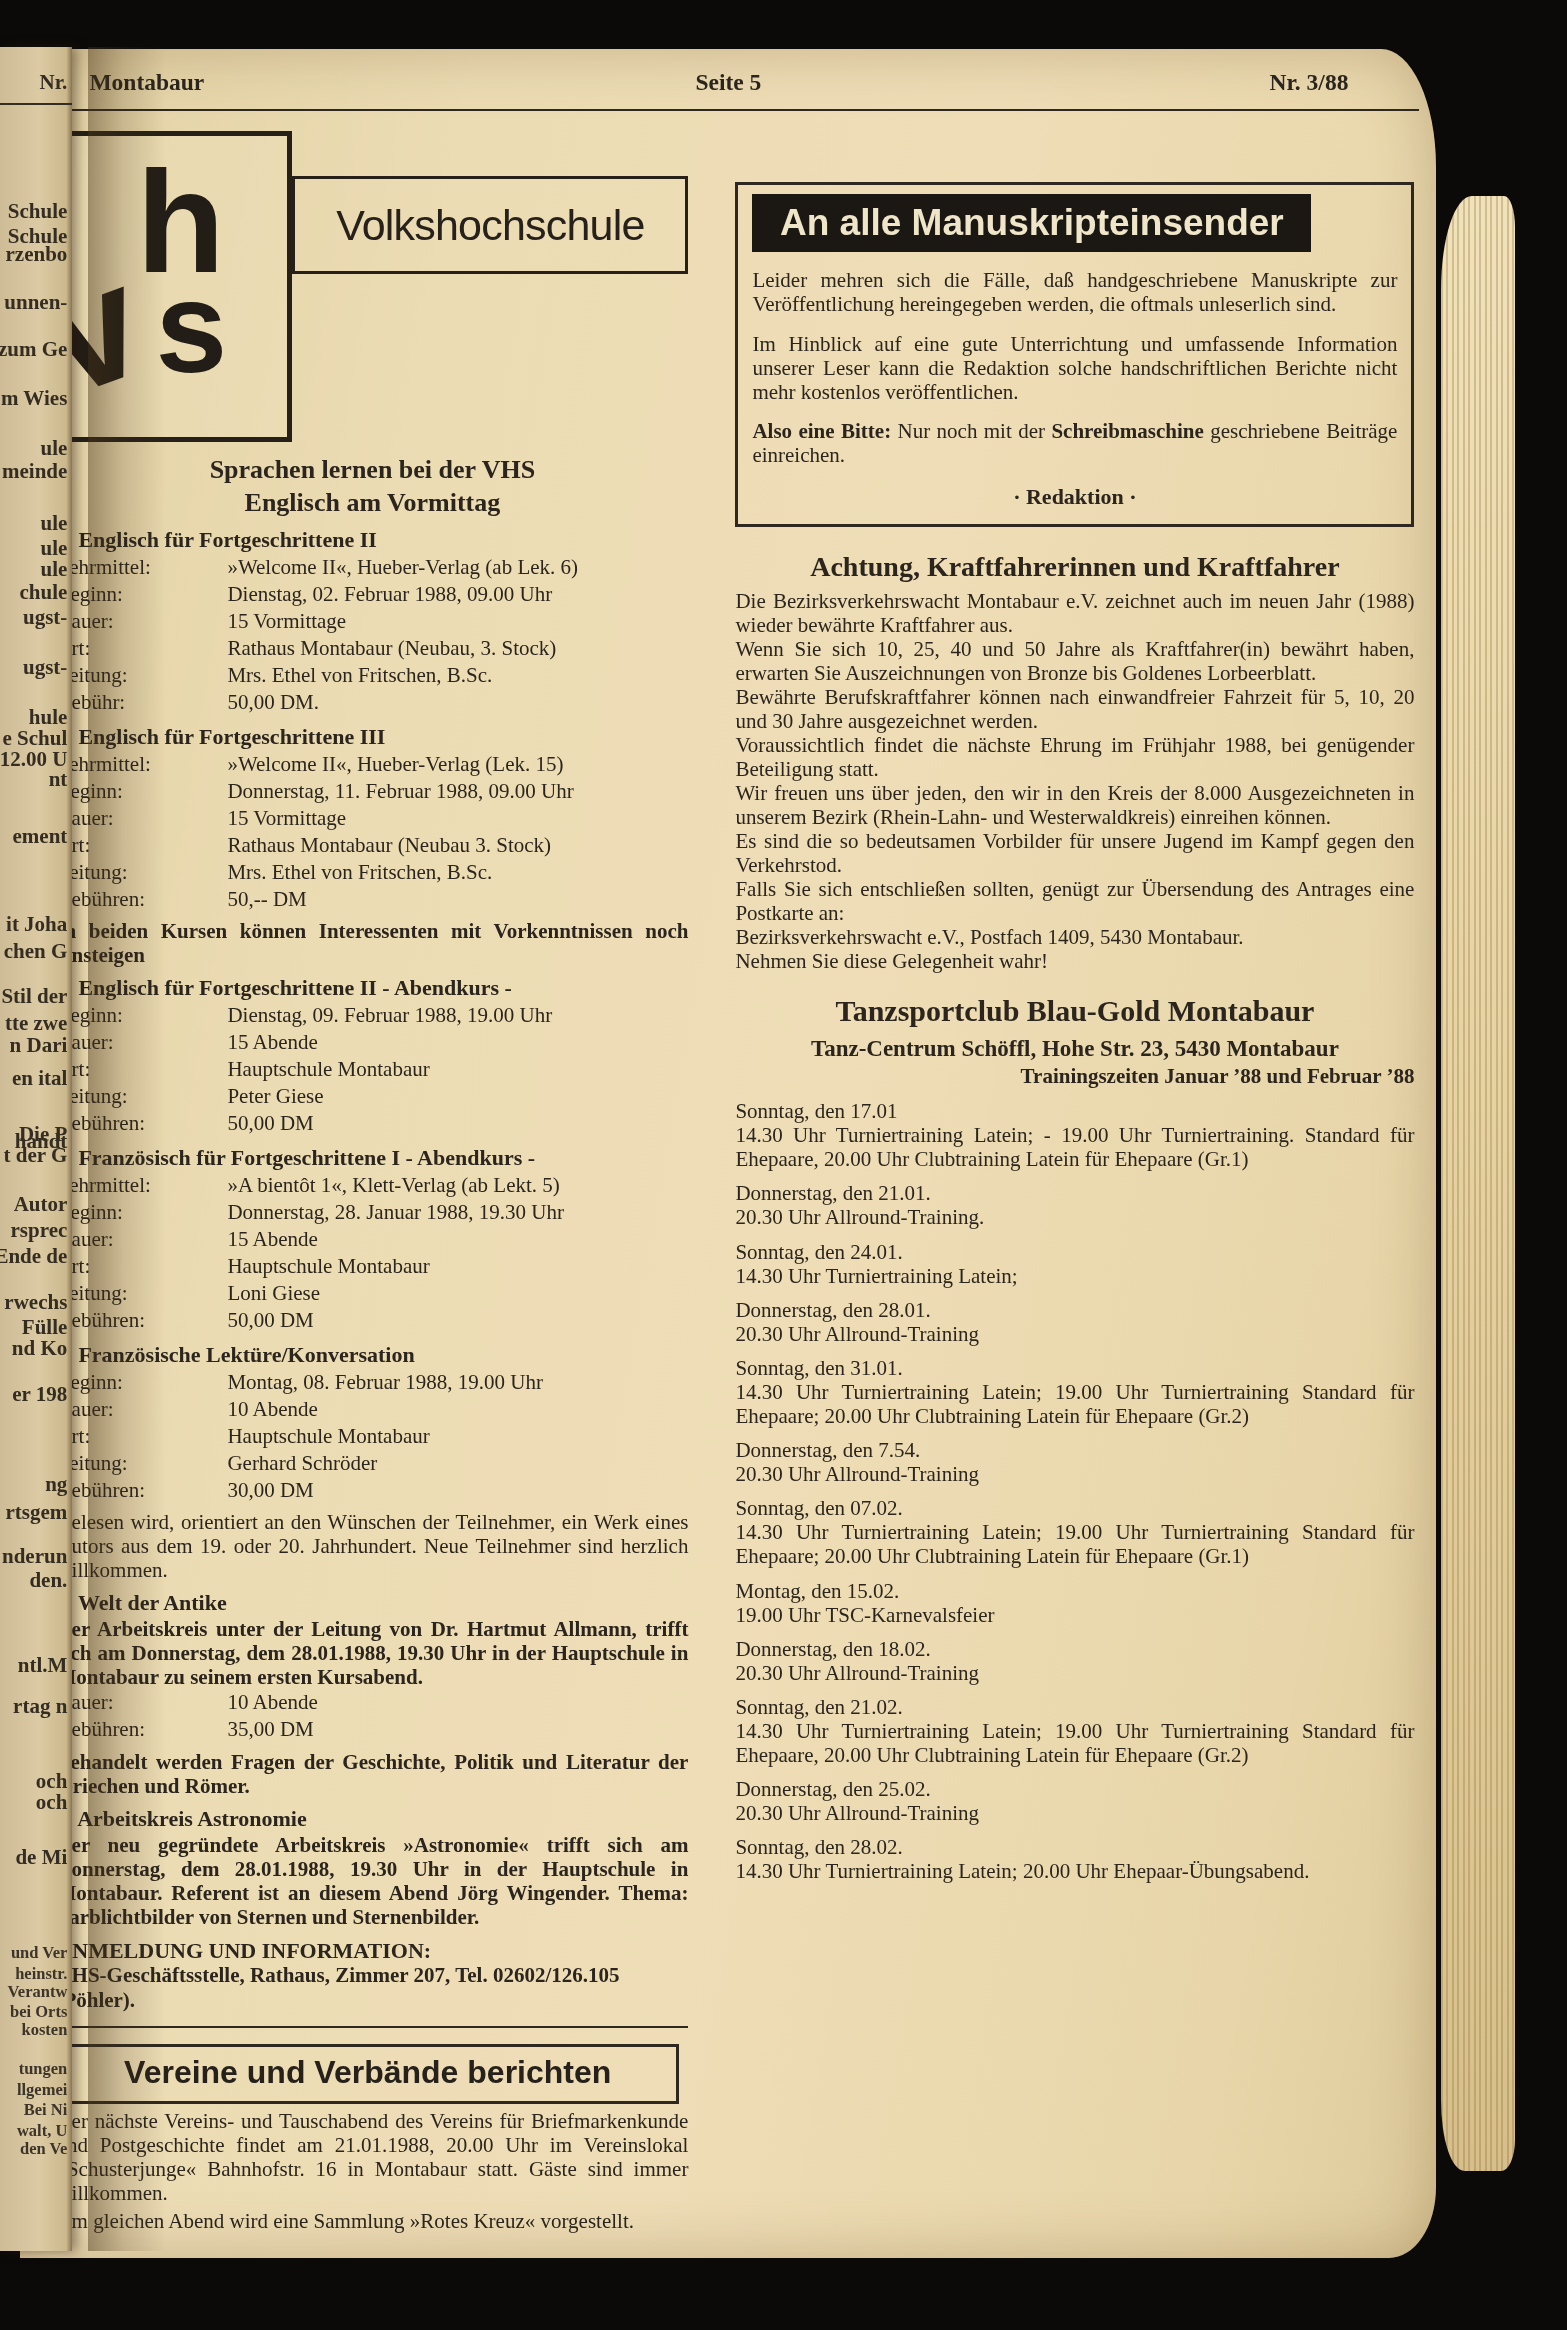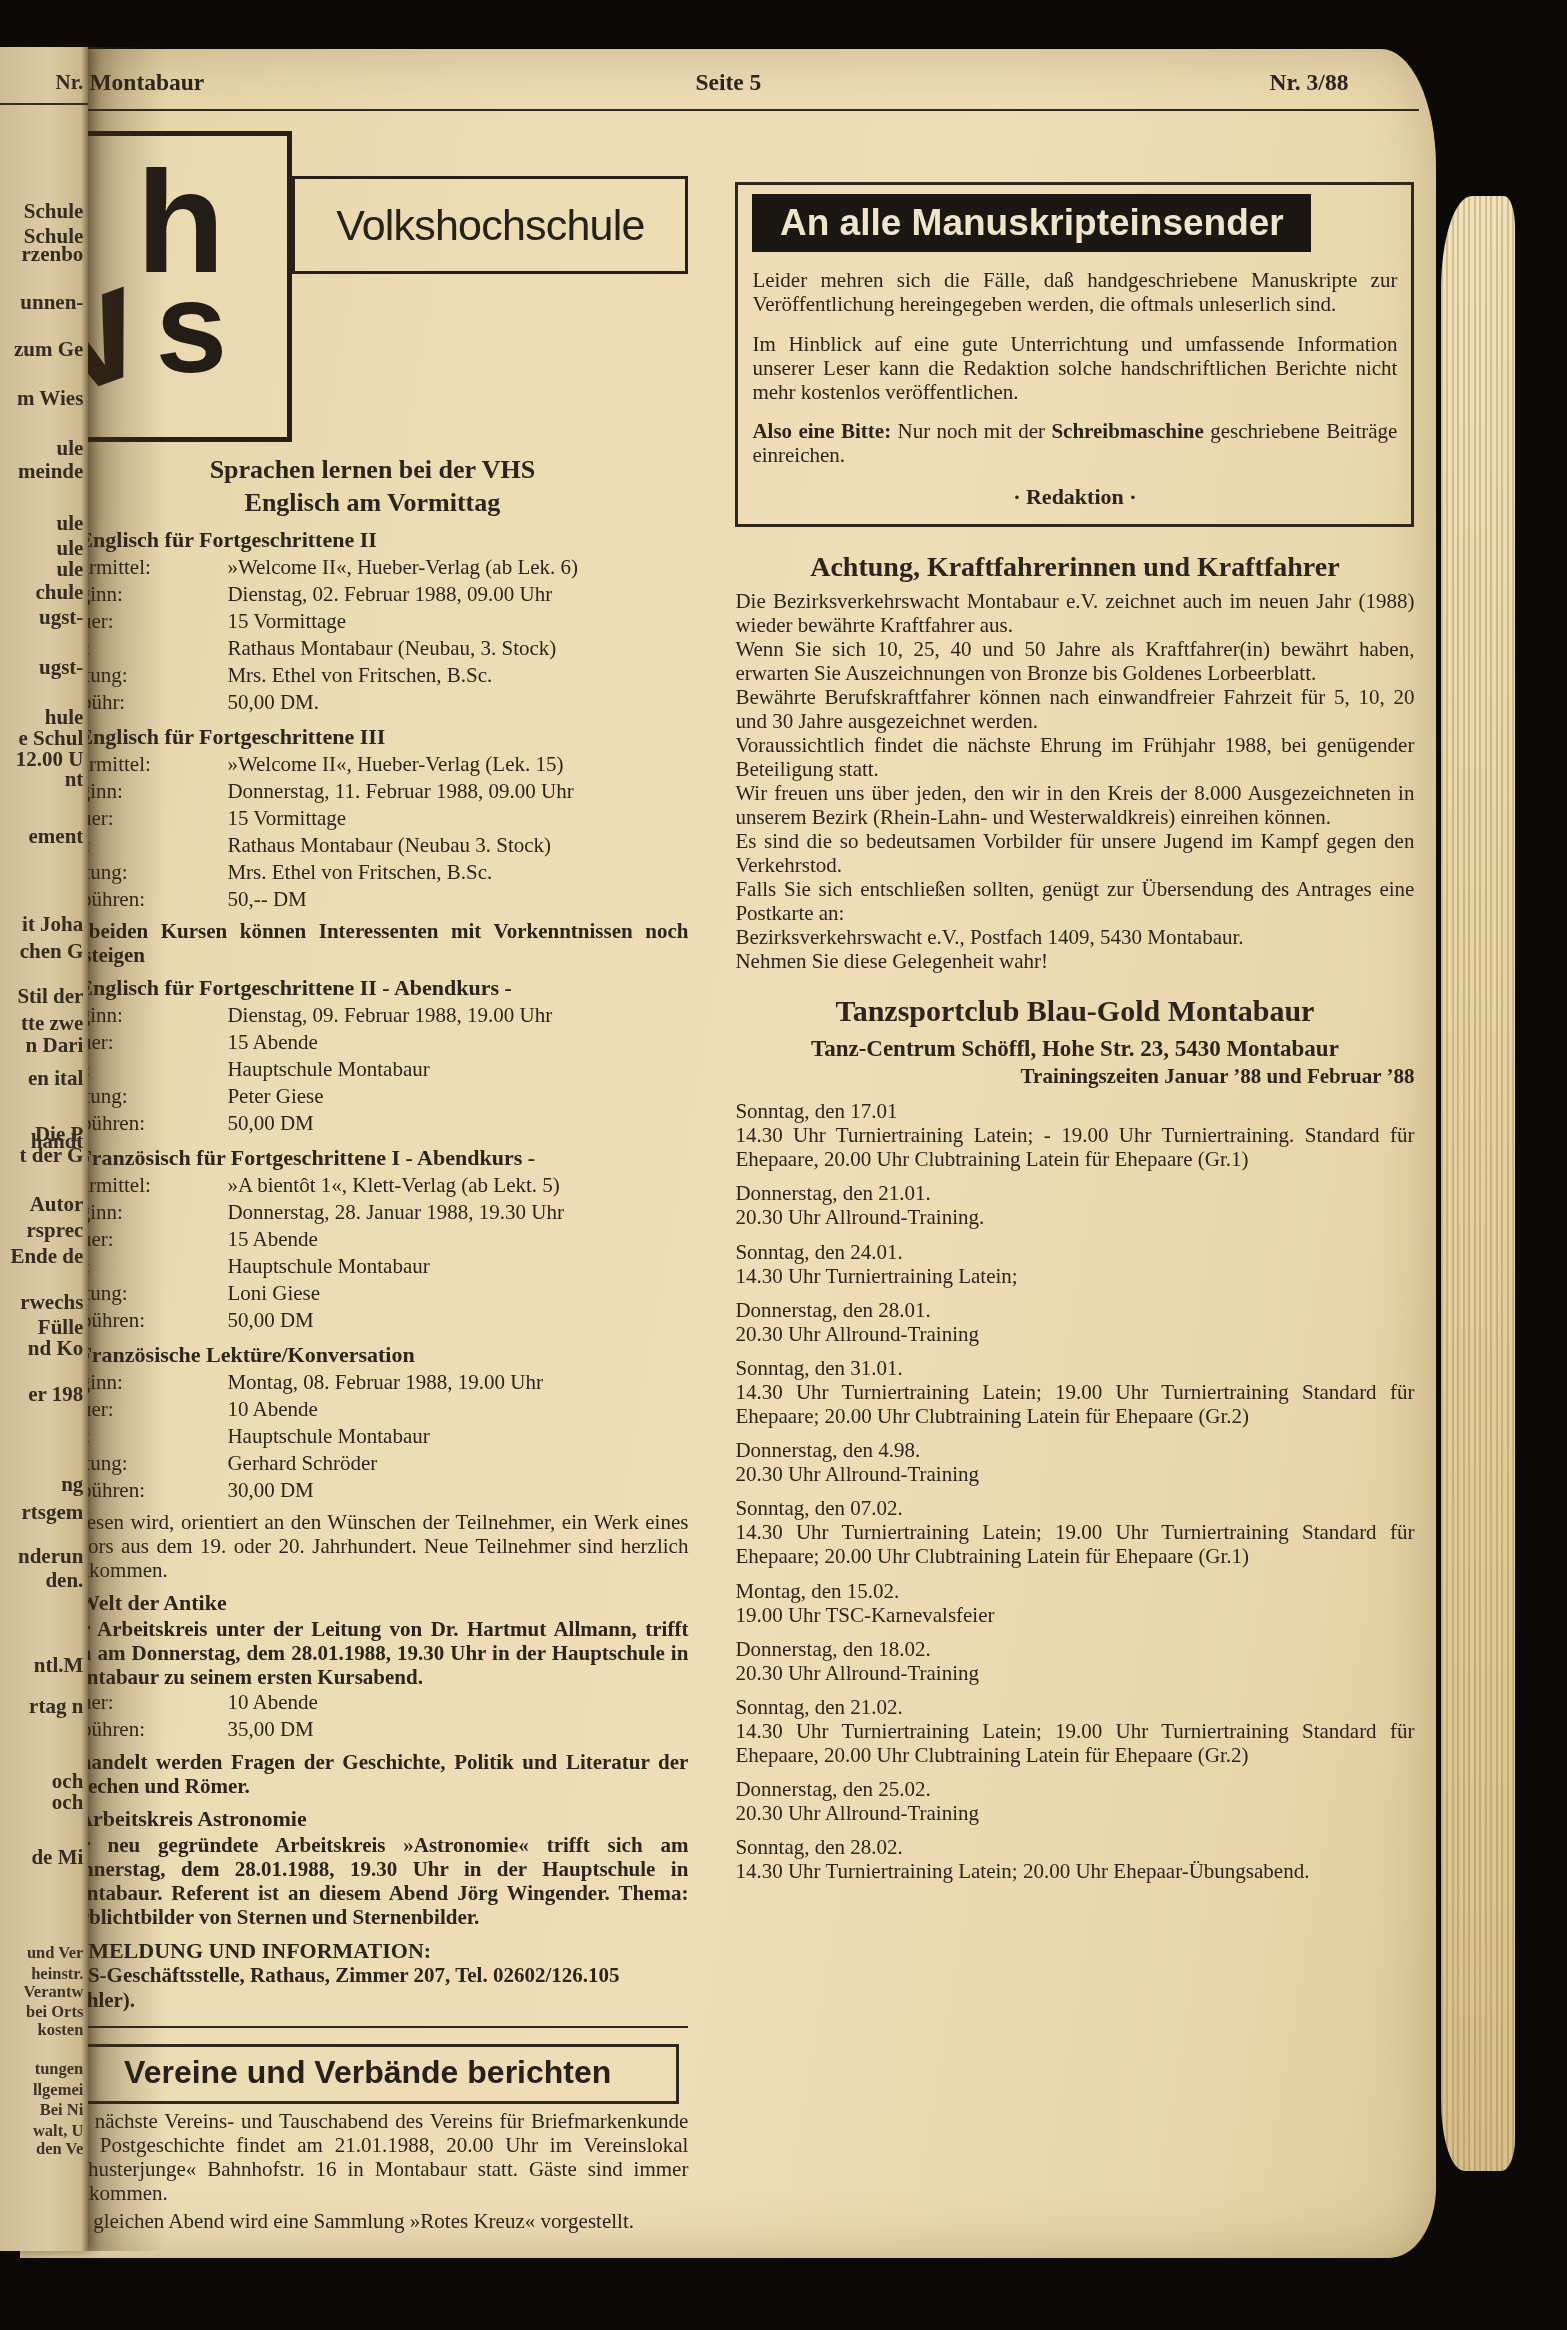--- a/index.html
+++ b/index.html
@@ -20,21 +20,21 @@
     z-index:1;
   }
   .page-stack{
     position:absolute;left:1441px;top:196px;width:74px;height:1975px;z-index:0;
     background:
       repeating-linear-gradient(90deg, rgba(130,95,40,.28) 0 1.6px, rgba(0,0,0,0) 1.6px 5.5px),
       linear-gradient(180deg,#f0e2ba 0%,#e6d3a2 45%,#d6bf8a 100%);
     border-radius:31px 11px 14px 23.5px / 94px 31px 31px 71px;
   }
   .left-sliver{
-    position:absolute;left:0;top:47px;width:88px;height:2204px;z-index:6;
+    position:absolute;left:0;top:47px;width:72px;height:2204px;z-index:6;
     background:linear-gradient(90deg,#cdbc95 0%,#dbcaa3 55%,#cbb88d 92%,#8a7450 100%);
     box-shadow:4.7px 0 11px rgba(40,25,8,.45);
   }
   .left-sliver .frag{
     position:absolute;right:4.7px;white-space:nowrap;
     font-weight:bold;color:#352d21;font-size:21px;line-height:1;
   }
   .left-sliver .frag.sm{font-size:16.5px;font-weight:bold;color:#3d342a;}
   .left-sliver .top-rule{position:absolute;left:0;right:0;top:56px;height:2.4px;background:#342d22;}
   .fold-shade{
@@ -341,21 +341,21 @@
         </div>
         <div class="sched">
           <div class="day">Donnerstag, den 28.01.</div>
           <div class="txt">20.30 Uhr Allround-Training</div>
         </div>
         <div class="sched">
           <div class="day">Sonntag, den 31.01.</div>
           <div class="txt">14.30 Uhr Turniertraining Latein; 19.00 Uhr Turniertraining Standard für Ehepaare; 20.00 Uhr Clubtraining Latein für Ehepaare (Gr.2)</div>
         </div>
         <div class="sched">
-          <div class="day">Donnerstag, den 4.98.</div>
+          <div class="day">Donnerstag, den 7.54.</div>
           <div class="txt">20.30 Uhr Allround-Training</div>
         </div>
         <div class="sched">
           <div class="day">Sonntag, den 07.02.</div>
           <div class="txt">14.30 Uhr Turniertraining Latein; 19.00 Uhr Turniertraining Standard für Ehepaare; 20.00 Uhr Clubtraining Latein für Ehepaare (Gr.1)</div>
         </div>
         <div class="sched">
           <div class="day">Montag, den 15.02.</div>
           <div class="txt">19.00 Uhr TSC-Karnevalsfeier</div>
         </div>

